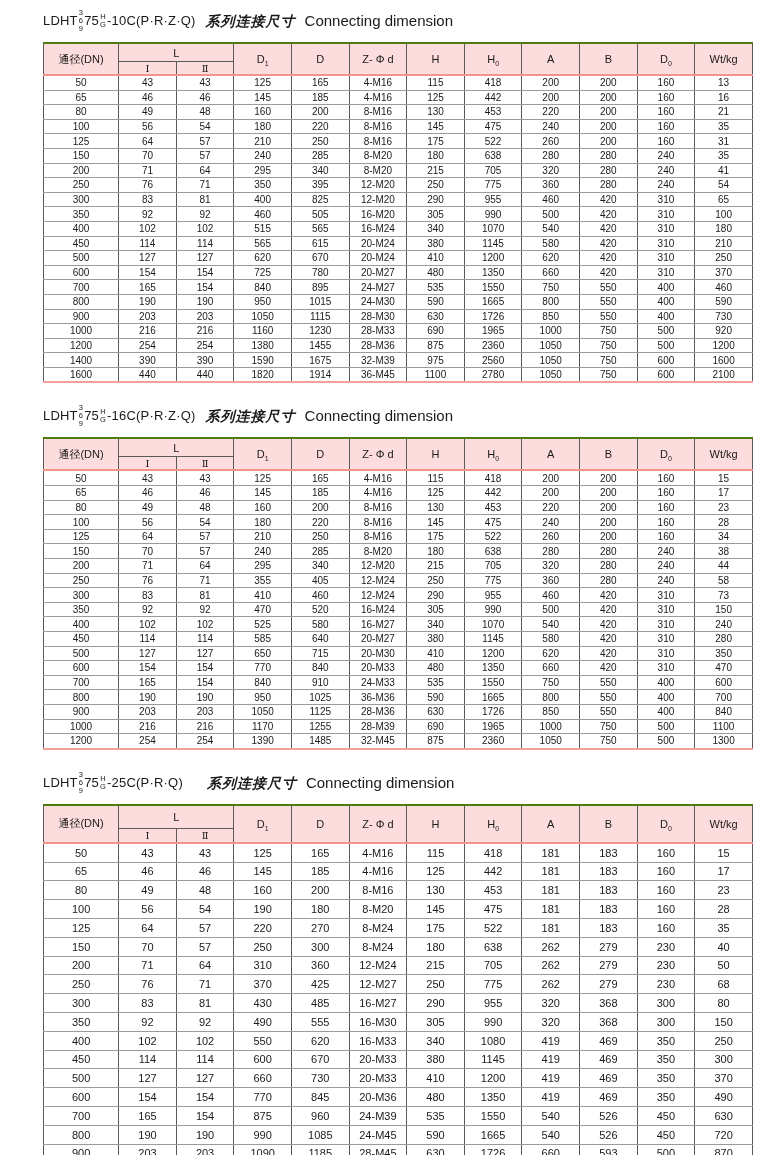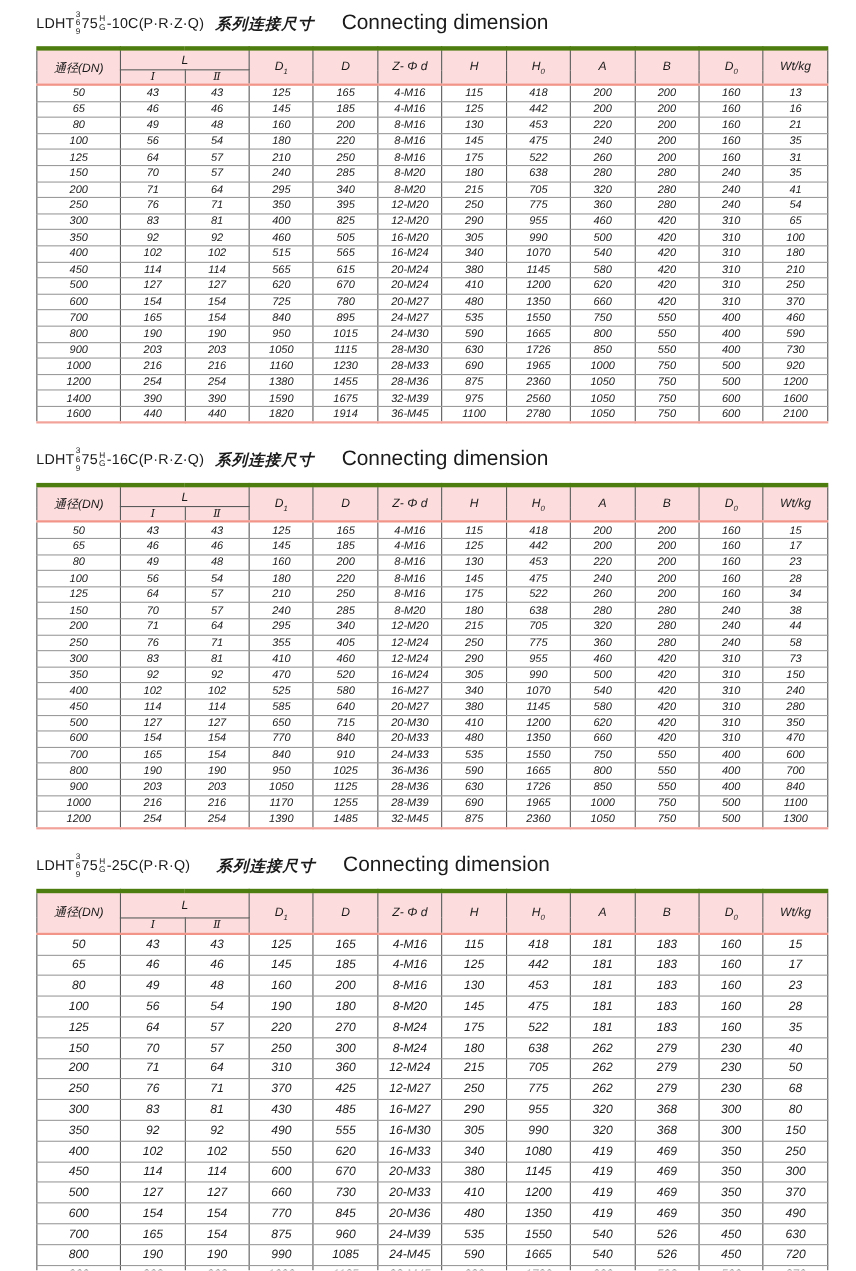--- a/index.html
+++ b/index.html
@@ -6,21 +6,21 @@
     margin: 0;
     padding: 0;
     background: #ffffff;
     font-family: "Liberation Sans", "DejaVu Sans", sans-serif;
     color: #1a1a1a;
   }
   .page {
     width: 778px;
     height: 1155px;
     box-sizing: border-box;
-    padding: 4px 25px 0 33px;
+    padding: 4px 25px 0 43px;
     background: #ffffff;
     overflow: hidden;
   }
   
   .section-title {
     display: flex;
     align-items: center;
     font-size: 13px;
     line-height: 14px;
     margin: 0 0 9px 0;
@@ -39,29 +39,28 @@
     text-align: center;
   }
   .cn {
     font-weight: bold;
     font-size: 14px;
     margin-left: 10px;
     letter-spacing: 1px;
     font-style: italic;
   }
   .cn.wide-gap { margin-left: 24px; }
-  .en { font-size: 19px; margin-left: 25px; }
+  .en { font-size: 15px; margin-left: 9px; }
   
   table.dim-table {
     width: 100%;
     border-collapse: collapse;
     table-layout: fixed;
-    border-top: 4px solid #4d7c0f;
+    border-top: 2px solid #4d7c0f;
     border-bottom: 2px solid #f2a299;
-    font-style: italic;
   }
   table.dim-table col.c-dn { width: 10.6%; }
   table.dim-table th,
   table.dim-table td {
     border-left: 1px solid #5a5a5a;
     border-right: 1px solid #5a5a5a;
     text-align: center;
     vertical-align: middle;
     padding: 0;
     font-weight: normal;

